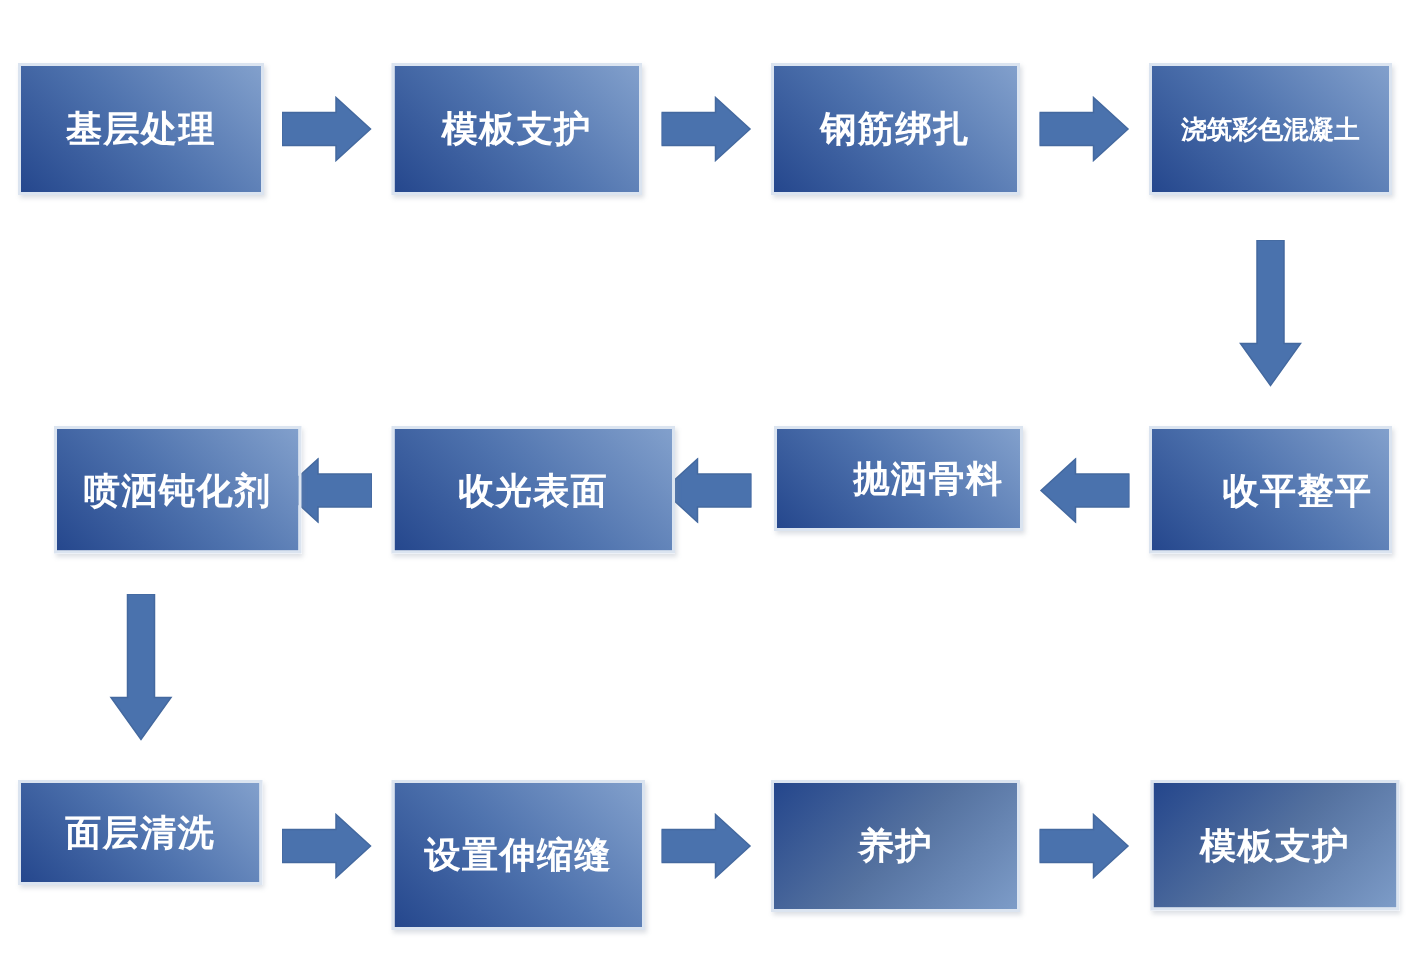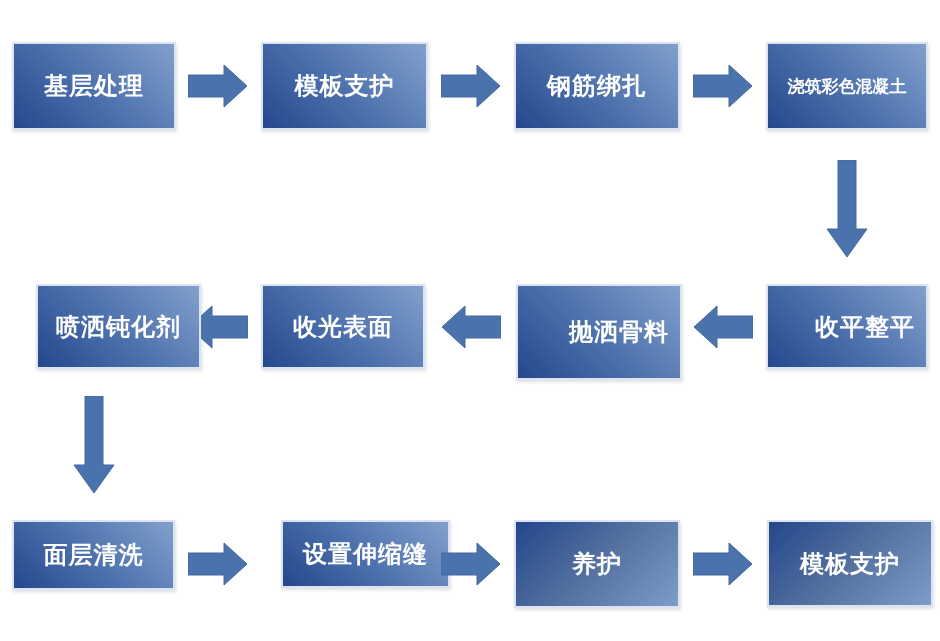--- a/index.html
+++ b/index.html
@@ -90,29 +90,29 @@
   </div>
 
   <div class="box" style="left:766px; top:284px; width:162px; height:85px;padding-left:36px;">
     <span>收平整平</span>
   </div>
   <div class="arrow flip" style="left:693px; top:305px;">
     <svg width="60" height="44" viewBox="0 0 60 44">
         <polygon points="0,11 36,11 36,1 59,22 36,43 36,33 0,33"></polygon>
       </svg>
   </div>
-  <div class="box" style="left:516px; top:284px; width:166px; height:96px;padding-left:40px;">
+  <div class="box" style="left:516px; top:284px; width:166px; height:70px;padding-left:40px;">
     <span>抛洒骨料</span>
   </div>
   <div class="arrow flip" style="left:441px; top:305px;">
     <svg width="60" height="44" viewBox="0 0 60 44">
         <polygon points="0,11 36,11 36,1 59,22 36,43 36,33 0,33"></polygon>
       </svg>
   </div>
-  <div class="box" style="left:261px; top:284px; width:164px; height:85px;">
+  <div class="box" style="left:261px; top:284px; width:189px; height:85px;">
     <span>收光表面</span>
   </div>
   <div class="arrow flip" style="left:188px; top:305px;">
     <svg width="60" height="44" viewBox="0 0 60 44">
         <polygon points="0,11 36,11 36,1 59,22 36,43 36,33 0,33"></polygon>
       </svg>
   </div>
   <div class="box" style="left:12px; top:284px; width:165px; height:85px;margin-left:24px;">
     <span>喷洒钝化剂</span>
   </div>
@@ -124,21 +124,21 @@
   </div>
 
   <div class="box" style="left:12px; top:520px; width:163px; height:70px;">
     <span>面层清洗</span>
   </div>
   <div class="arrow" style="left:188px; top:542px;">
     <svg width="60" height="44" viewBox="0 0 60 44">
         <polygon points="0,11 36,11 36,1 59,22 36,43 36,33 0,33"></polygon>
       </svg>
   </div>
-  <div class="box" style="left:261px; top:520px; width:169px; height:68px;margin-left:20px;">
+  <div class="box" style="left:261px; top:520px; width:169px; height:100px;">
     <span>设置伸缩缝</span>
   </div>
   <div class="arrow" style="left:441px; top:542px;">
     <svg width="60" height="44" viewBox="0 0 60 44">
         <polygon points="0,11 36,11 36,1 59,22 36,43 36,33 0,33"></polygon>
       </svg>
   </div>
   <div class="box rev" style="left:514px; top:520px; width:166px; height:88px;">
     <span>养护</span>
   </div>

